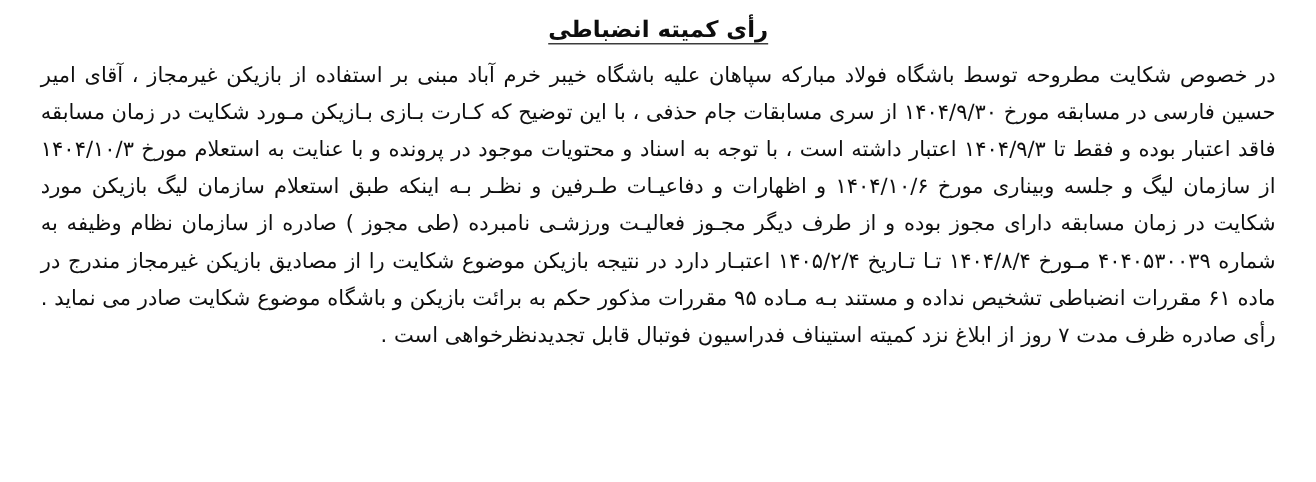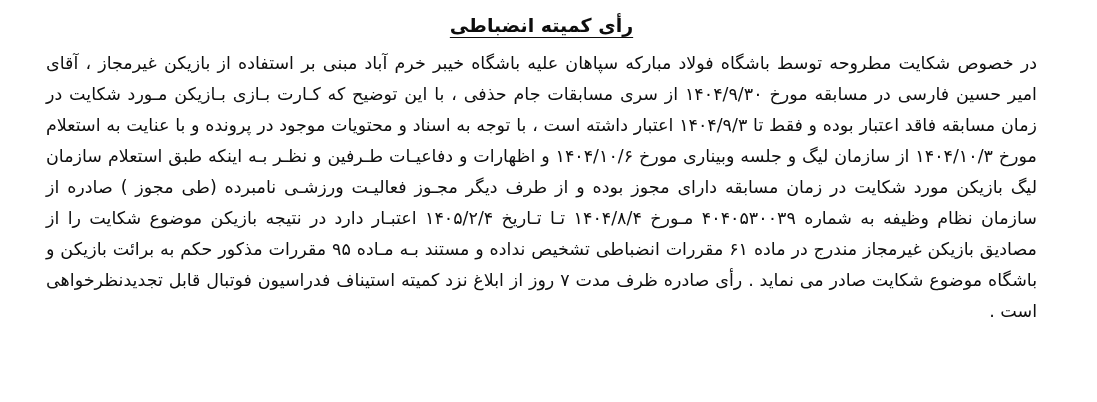--- a/index.html
+++ b/index.html
@@ -12,21 +12,21 @@
     background: #ffffff;
     font-family: "DejaVu Sans", "Liberation Sans", sans-serif;
     color: #111111;
     overflow: hidden;
   }
   .page {
     position: relative;
     width: 1097px;
     height: 338px;
     box-sizing: border-box;
-    padding: 10px 44px 0 30px;
+    padding: 10px 30px 0 30px;
   }
   .doc-title {
     text-align: center;
     font-size: 19px;
     font-weight: bold;
     color: #0d0d0d;
     letter-spacing: 0px;
     margin: 4px 0 12px 0;
     text-decoration: underline;
     text-underline-offset: 5px;
@@ -35,21 +35,21 @@
   .body-text {
     direction: rtl;
     text-align: justify;
     text-align-last: justify;
     font-size: 17.5px;
     line-height: 31px;
     color: #0f0f0f;
     padding: 0 4px;
   }
   .body-text p {
-    margin: 12px;
+    margin: 0;
     text-align: justify;
     text-align-last: justify;
   }
   .body-text p.last-line {
     text-align-last: right;
   }
 </style>
 </head>
 <body>
 

